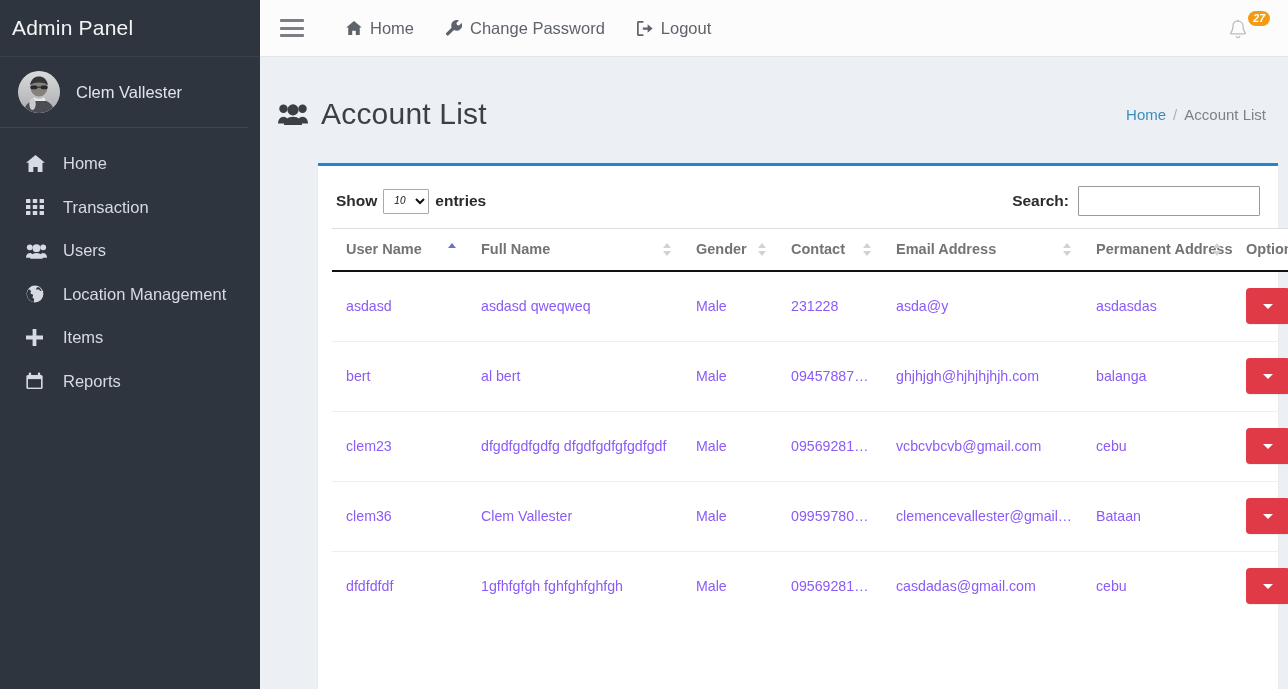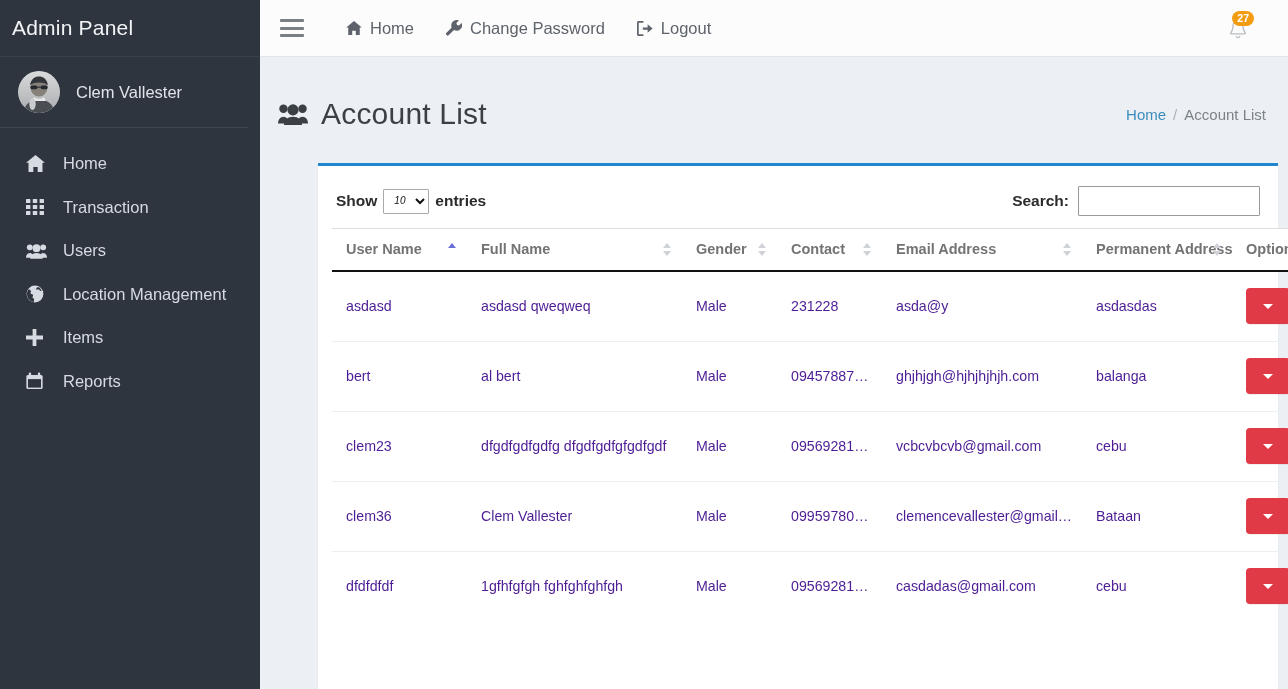--- a/index.html
+++ b/index.html
@@ -105,27 +105,27 @@
   .topnav-item .ti {
     margin-right: 8px; display: inline-flex; align-items: center;
     color: #5e636b;
   }
   .bell-wrap {
     position: absolute; right: 18px; top: 13px;
     width: 46px; height: 34px; cursor: pointer;
   }
   .bell-ico { position: absolute; left: 4px; top: 6px; color: #b9bdc2; }
   .badge {
-    position: absolute; right: 16px; top: -2px;
+    position: absolute; right: 0px; top: -2px;
     background: #f39c12; color: #fff;
     font-size: 10.5px; font-weight: bold;
     border-radius: 9px;
     padding: 1px 5px 2px 5px;
     line-height: 12px;
-    min-width: 20px; text-align: center;
+    min-width: 20px; text-align: center; font-style: italic;
   }
 
   
   .content-head {
     padding: 20px 18px 0 18px;
     display: flex; align-items: center; justify-content: space-between;
     min-height: 68px;
   }
   .page-title {
     display: flex; align-items: center;
@@ -199,21 +199,21 @@
     width: 9px; height: 14px;
   }
   .sorter i { display:block; width:0; height:0; border-left:4.5px solid transparent; border-right:4.5px solid transparent; }
   .sorter i.up { border-bottom: 5px solid #cfd2d6; margin-bottom: 3px; }
   .sorter i.dn { border-top: 5px solid #cfd2d6; }
   .sorter.asc i.up { border-bottom-color: #6a6fd6; }
   .sorter.asc { top: 50%; }
 
   table.dt tbody td {
     font-size: 14.2px;
-    color: #4c1d95;
+    color: #8b5cf6;
     padding: 16px 8px 17px 14px;
     border-top: 1px solid #eceff1;
     vertical-align: middle;
     overflow: hidden; text-overflow: ellipsis; white-space: nowrap;
   }
   table.dt tbody tr:first-child td { border-top: none; }
   .opt-btn {
     background: #e03a47;
     border: none; border-radius: 4px;
     width: 44px; height: 36px;

